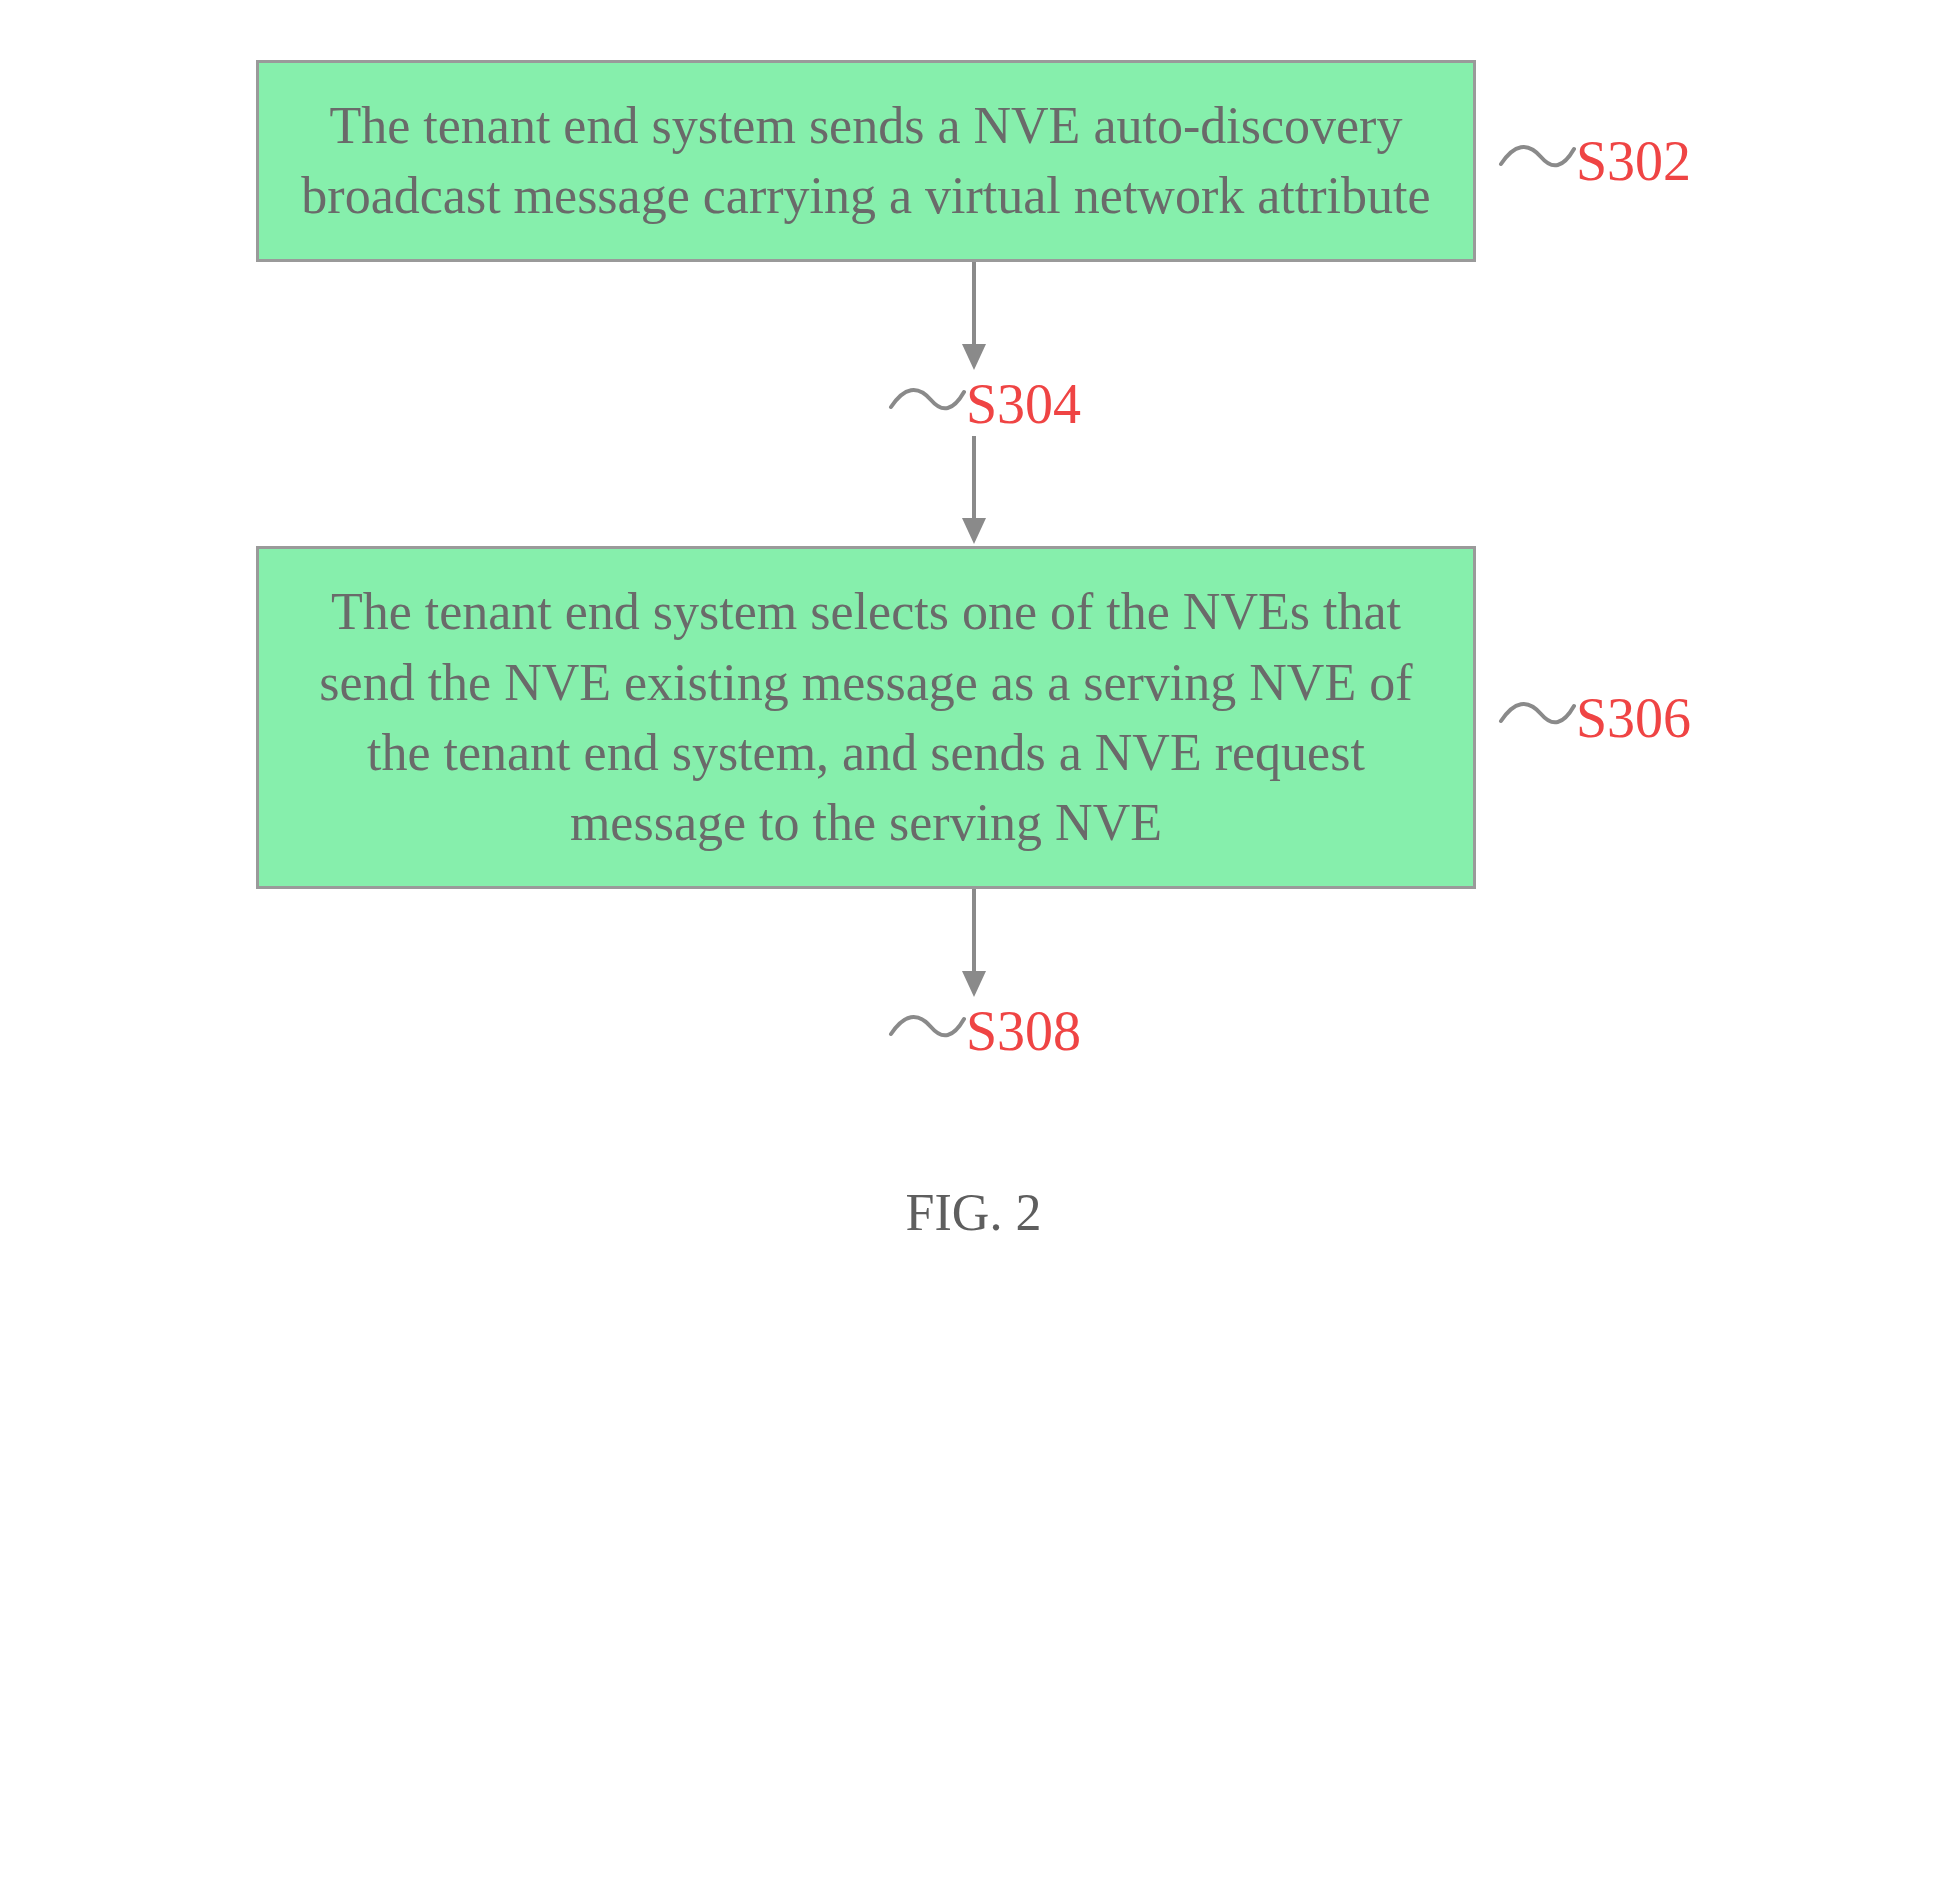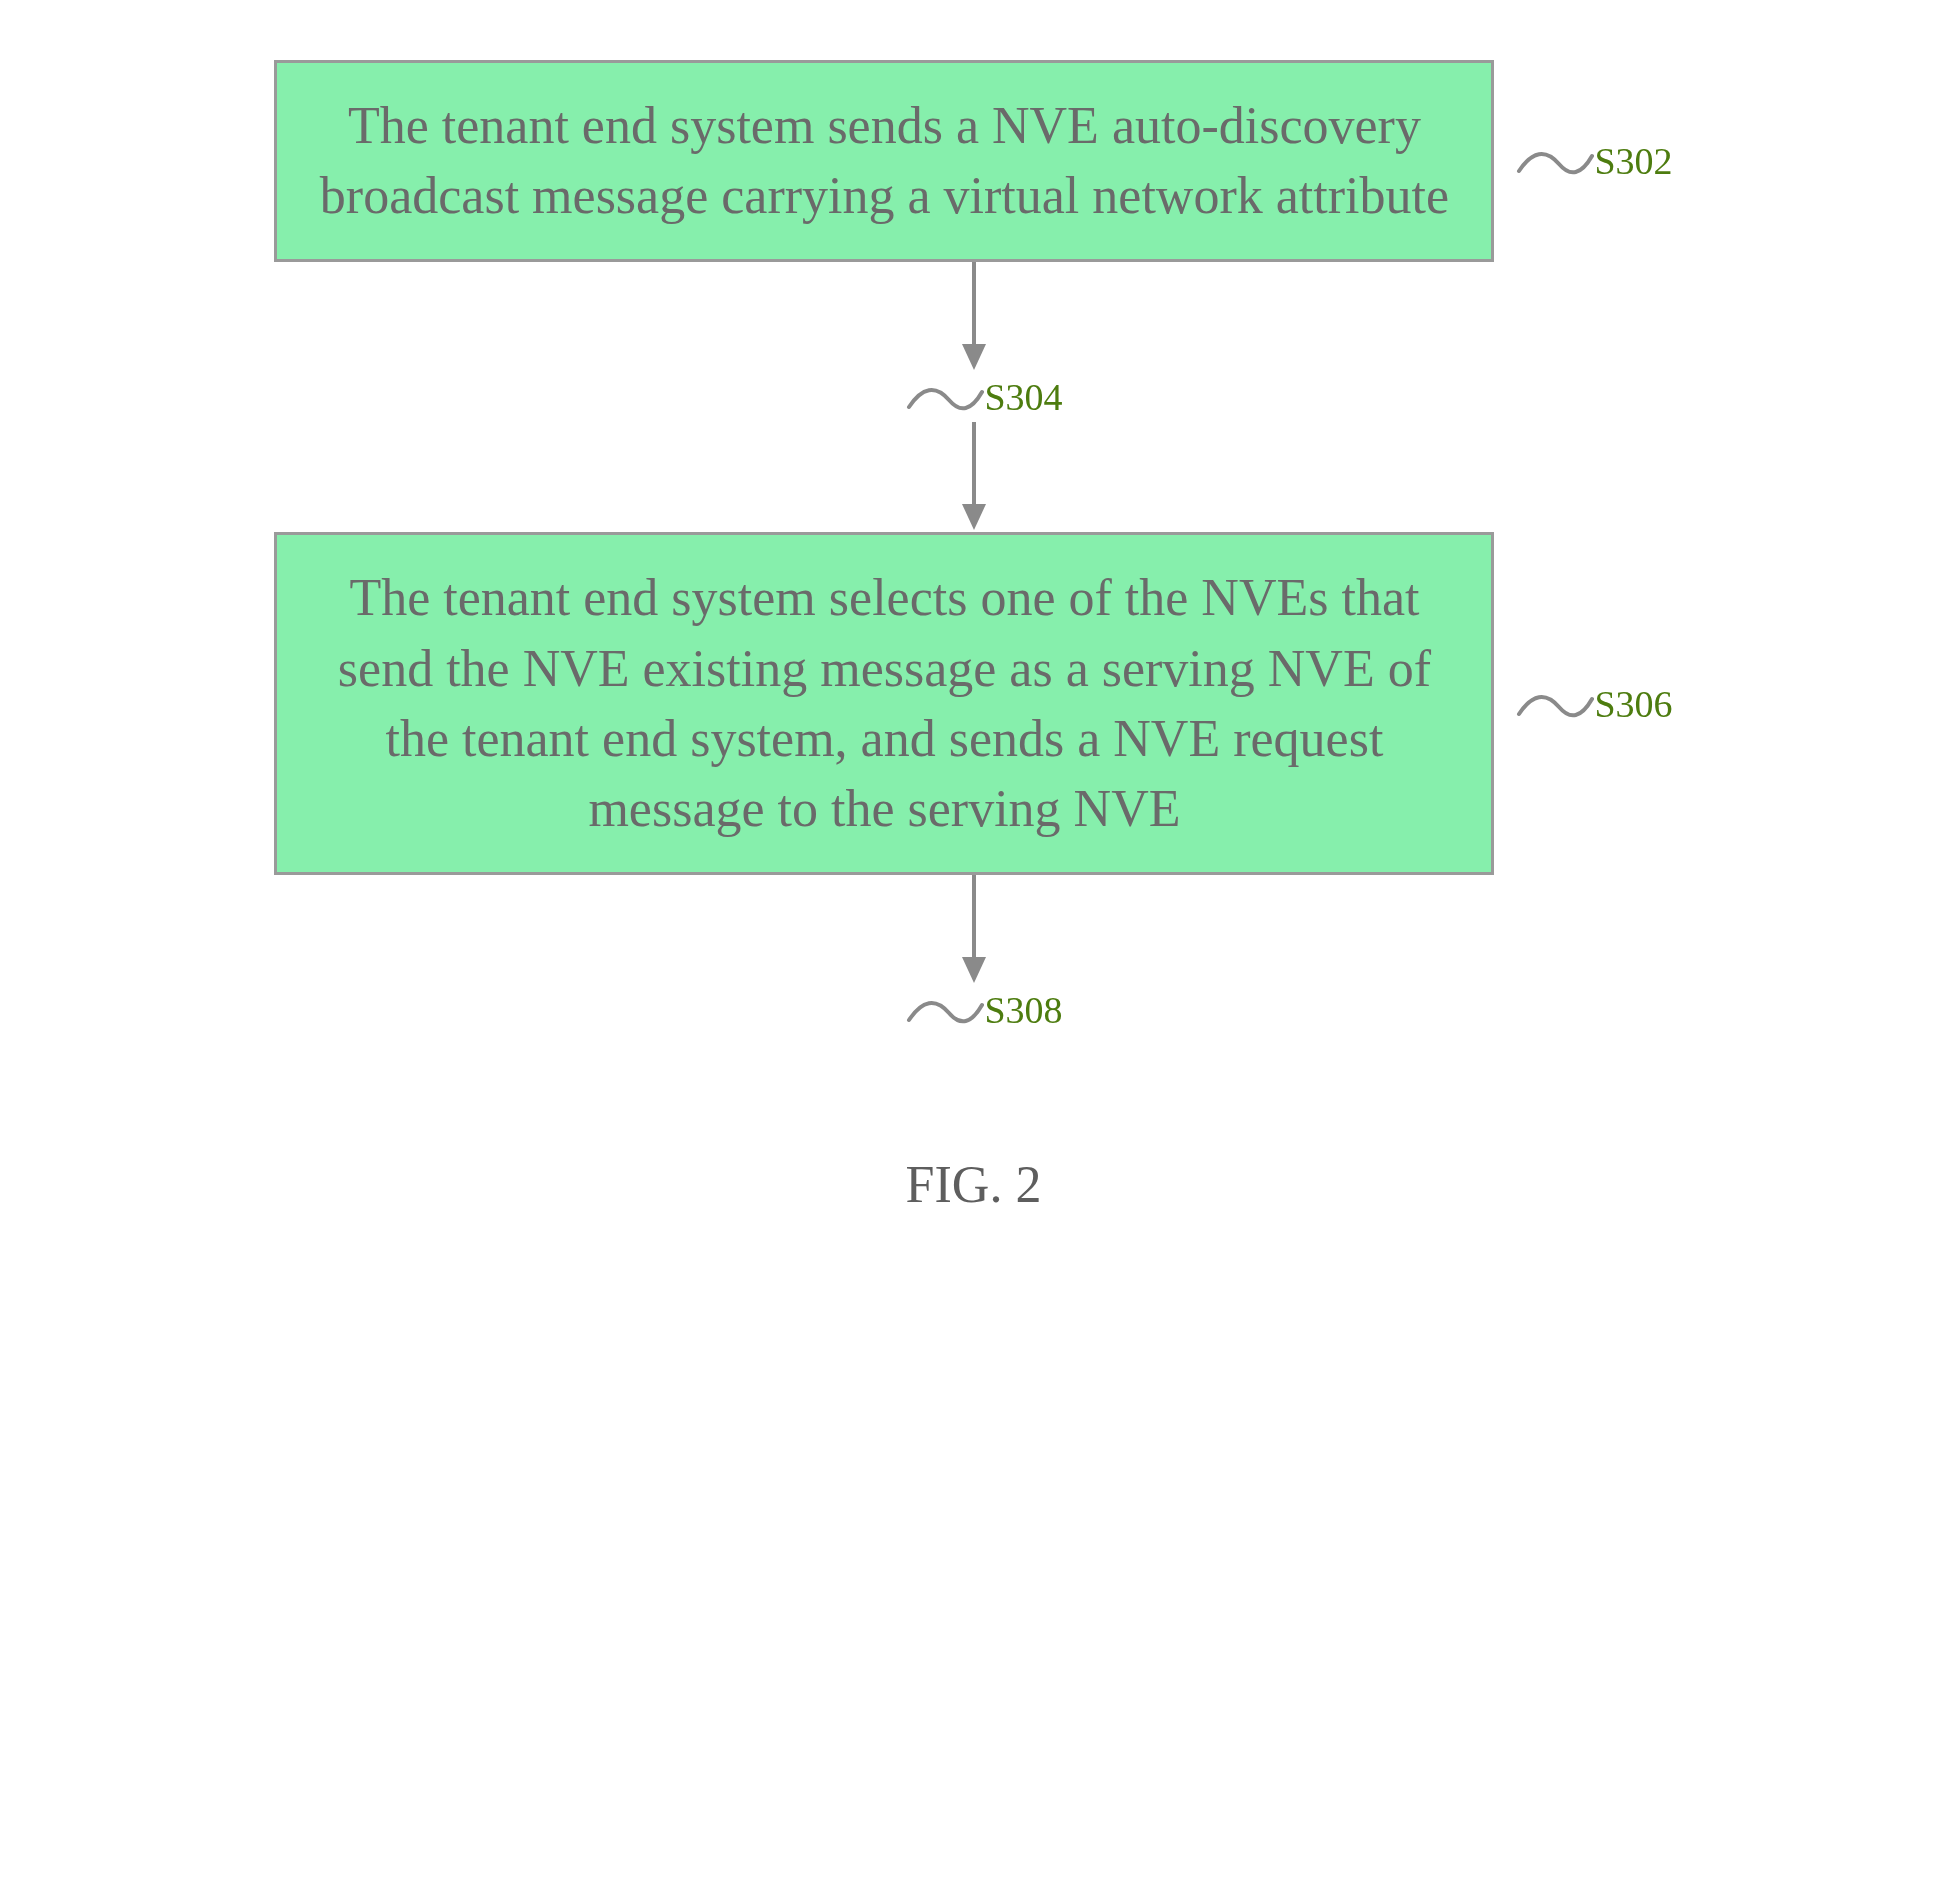--- a/index.html
+++ b/index.html
@@ -32,24 +32,23 @@
     line-height: 1.35;
     text-align: center;
     padding: 28px 36px;
     width: 1220px;
     display: flex;
     align-items: center;
     justify-content: center;
   }
   .label-col {
     display: flex;
-    align-items: center;
     margin-left: 20px;
-    color: #4d7c0f;
-    font-size: 38px;
+    color: #ef4444;
+    font-size: 56px;
   }
   .tilde {
     width: 80px;
     height: 50px;
     flex-shrink: 0;
   }
   .tilde svg { display: block; }
   .arrow {
     display: flex;
     align-items: center;

